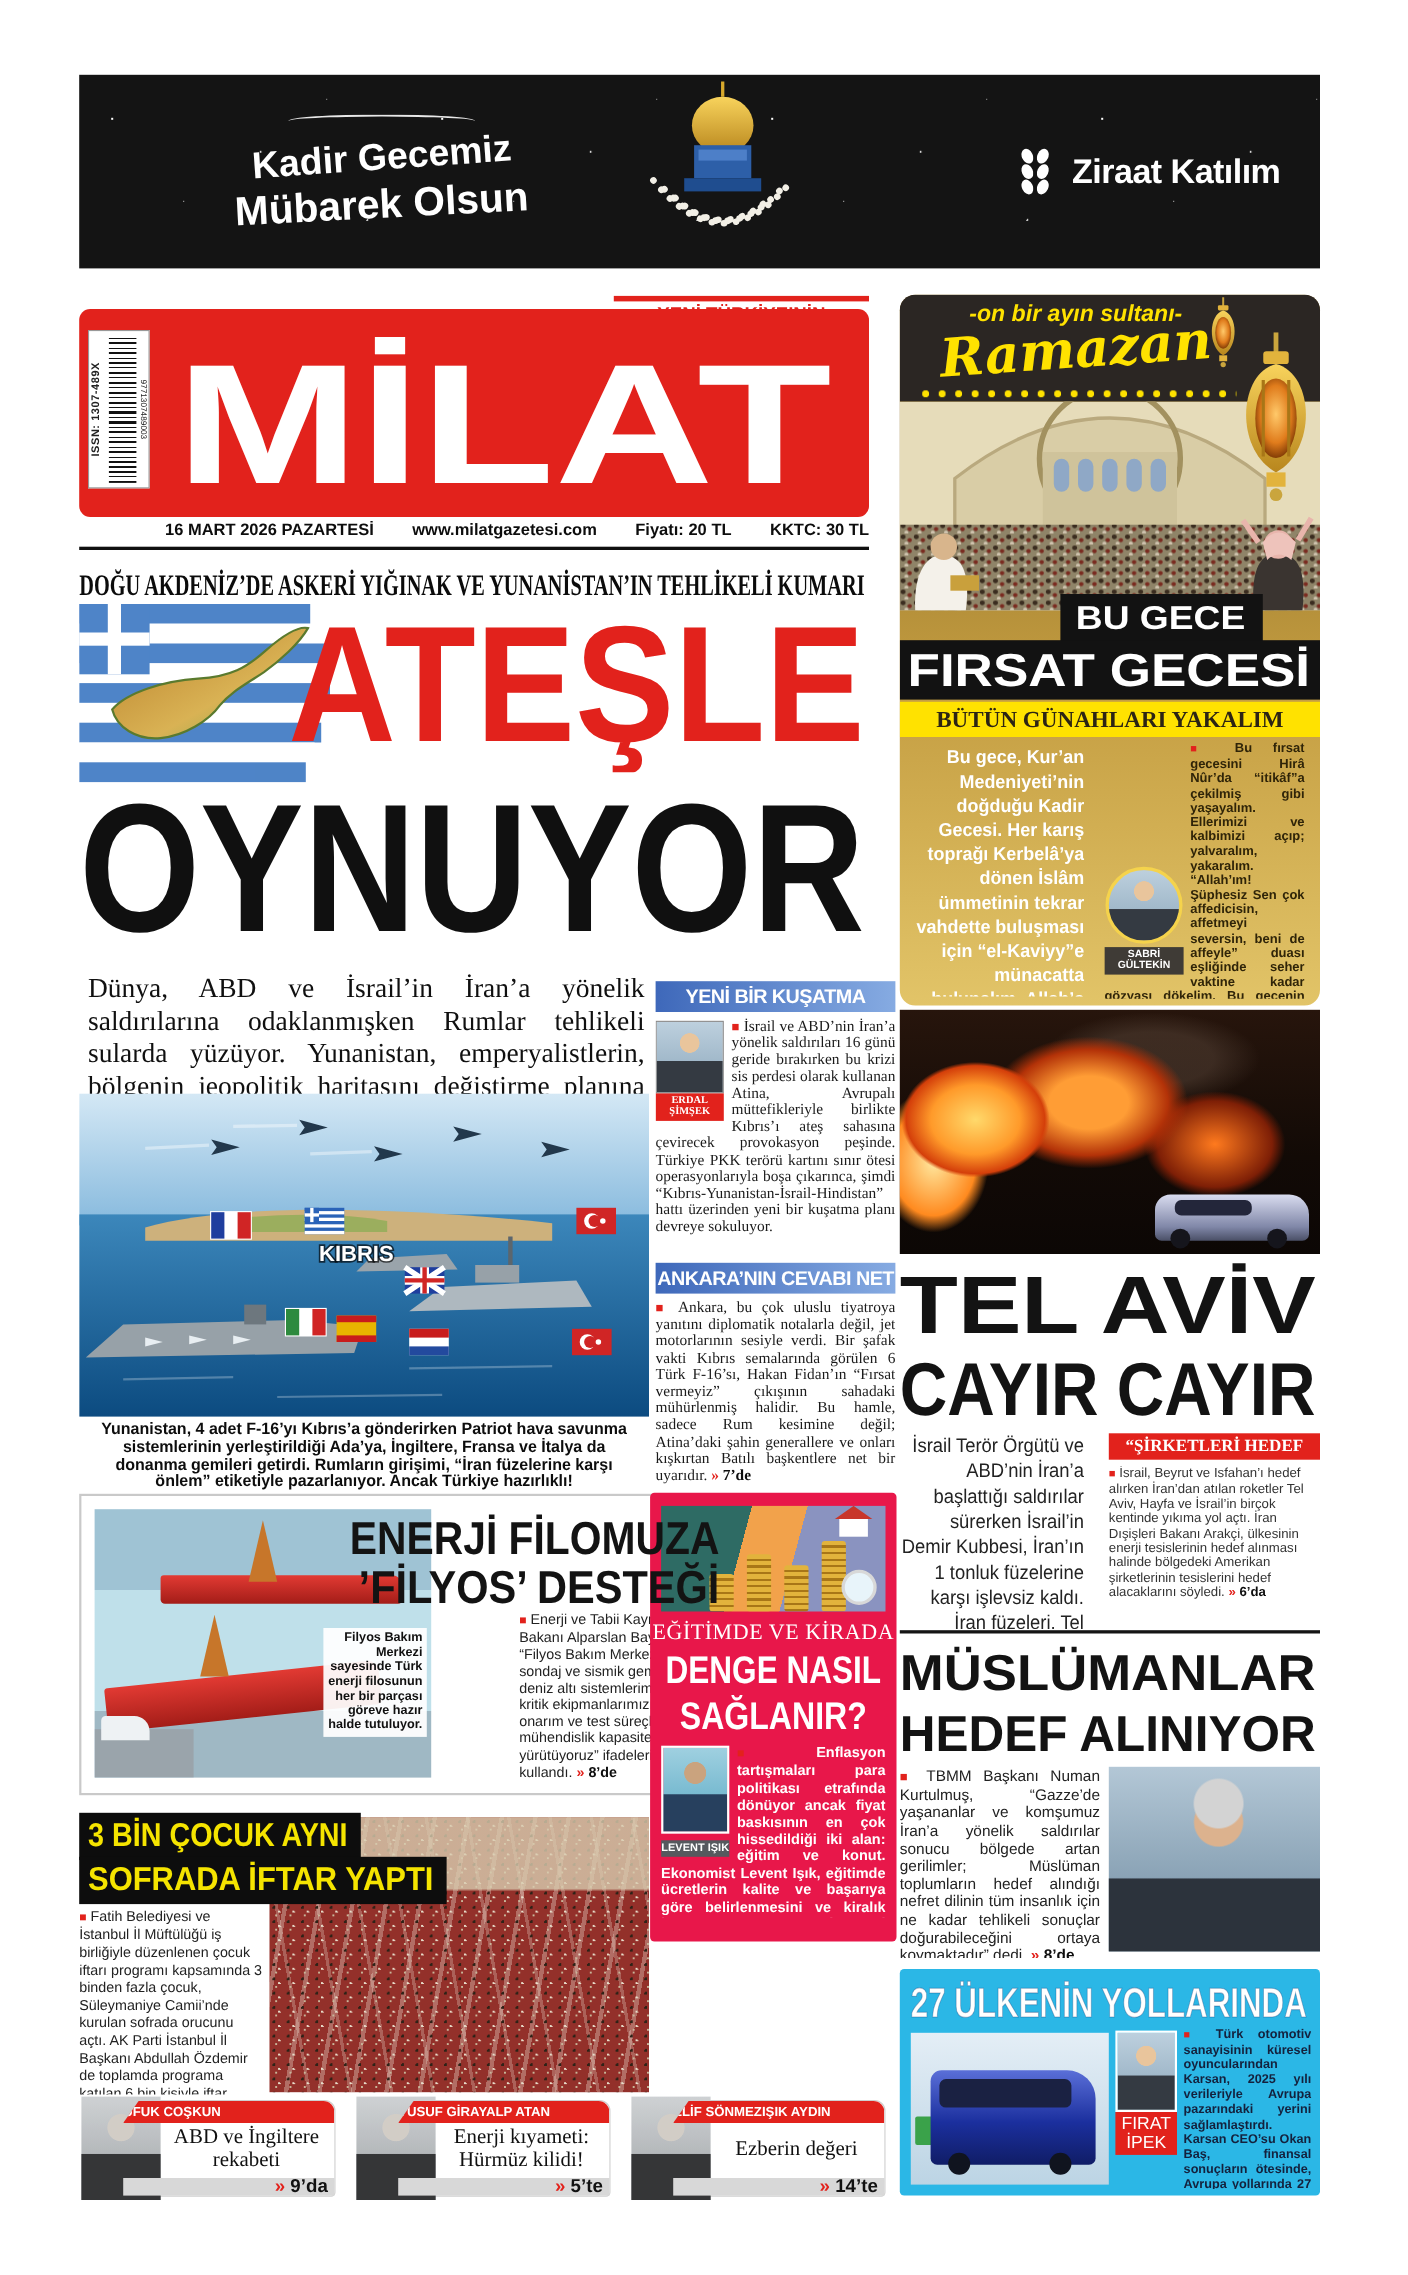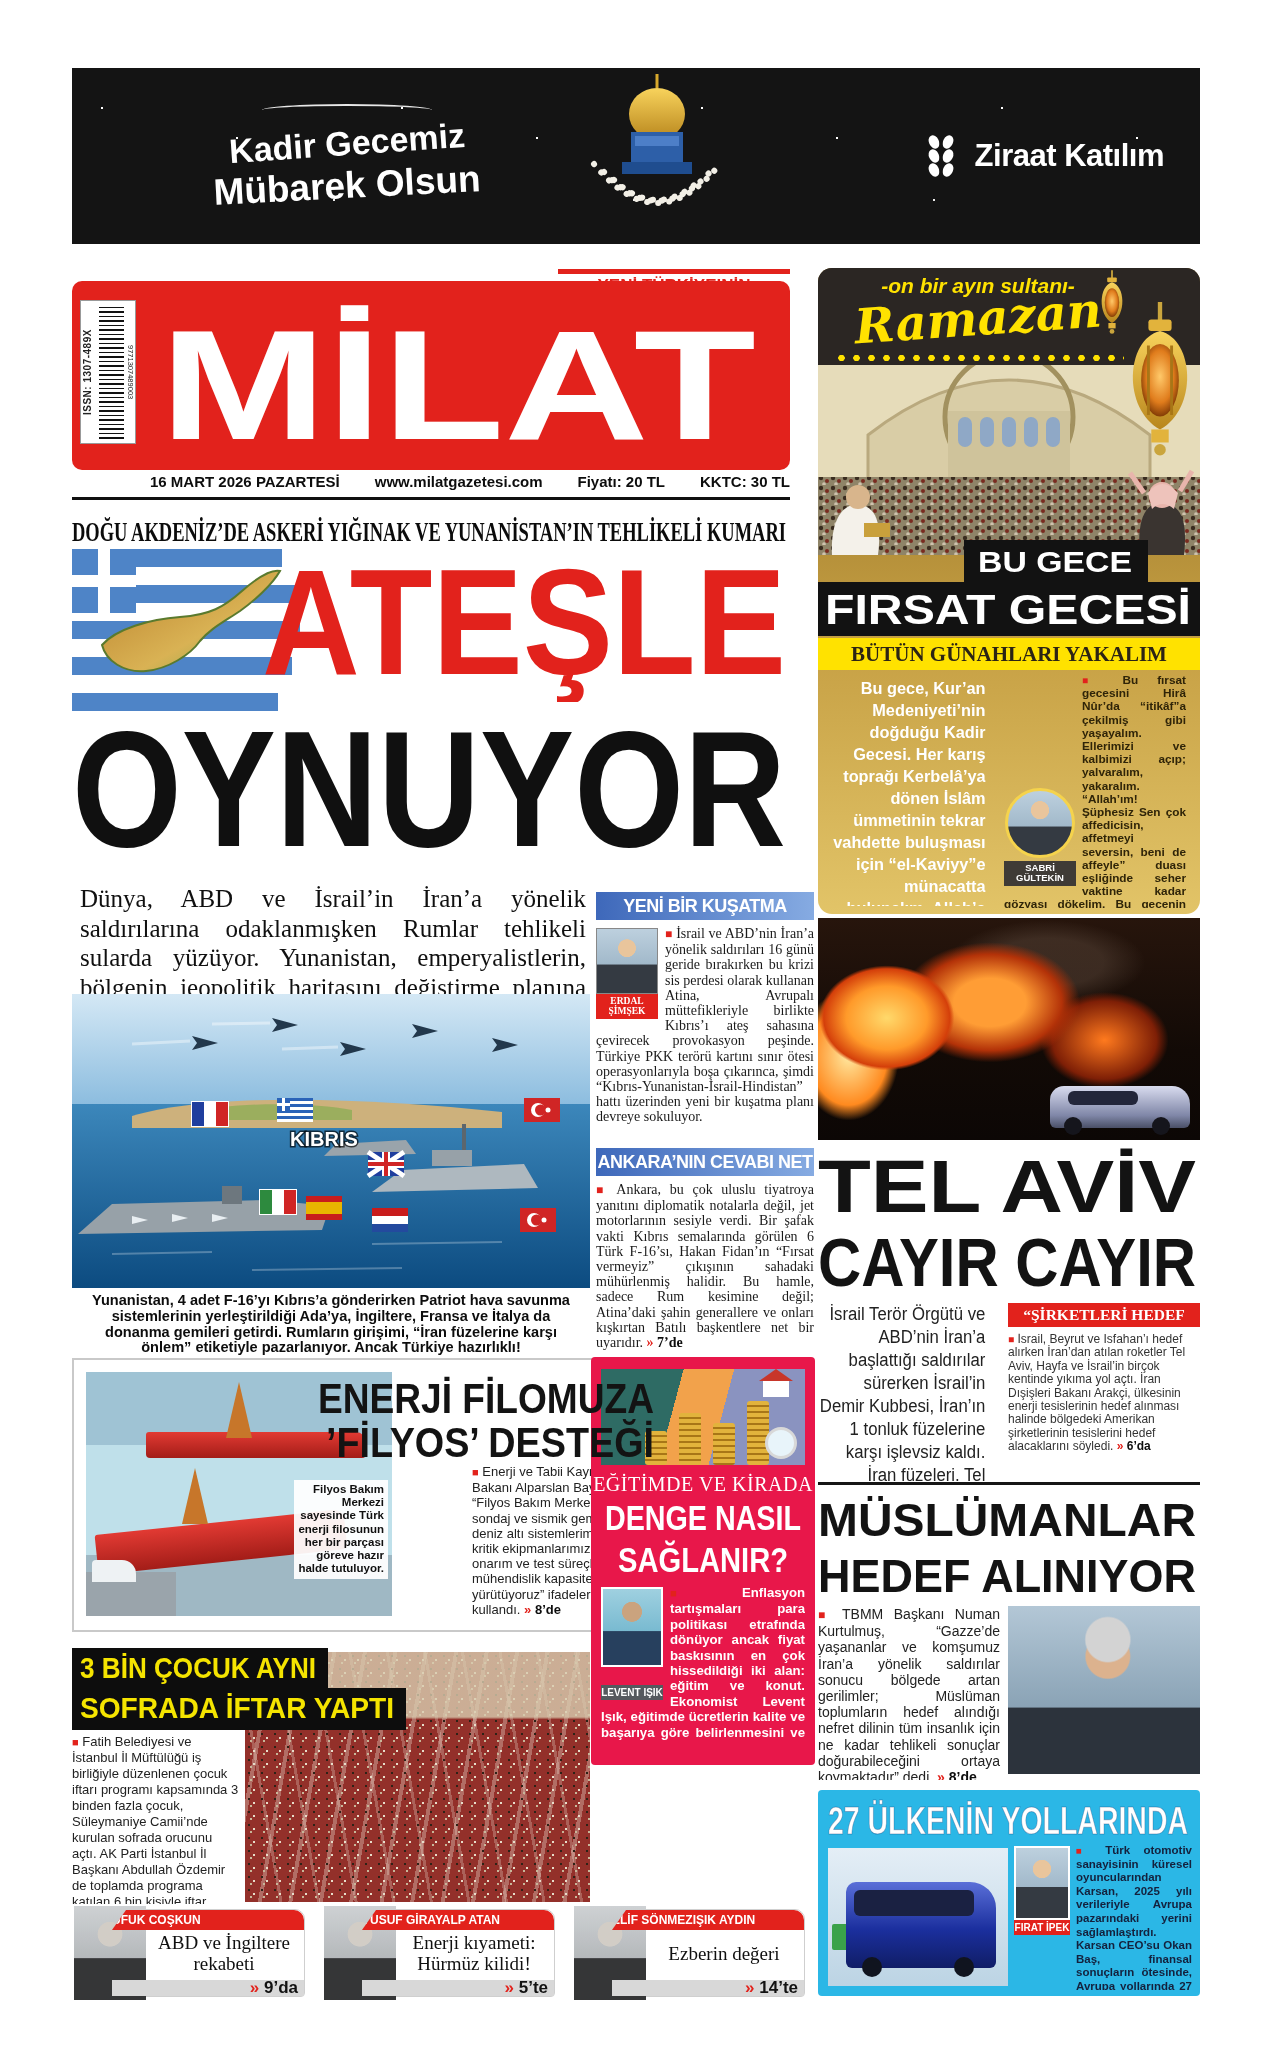--- a/index.html
+++ b/index.html
@@ -112,21 +112,21 @@
   
   .bluebox{left:818px;top:1790px;width:382px;height:206px;background:#2bb7e6;border-radius:4px}
   .busph{position:absolute;left:10px;top:58px;width:180px;height:138px;background:linear-gradient(180deg,#e4eef6,#bcd4e4)}
   .bus{position:absolute;left:18px;top:34px;width:150px;height:86px;border-radius:10px 26px 6px 6px;
     background:linear-gradient(180deg,#5a6fd8,#1b2f9e 55%,#101d66)}
   .bus:before{content:"";position:absolute;left:8px;top:8px;width:120px;height:26px;border-radius:6px;background:#1a2142}
   .bus:after{content:"";position:absolute;left:16px;bottom:-9px;width:20px;height:20px;border-radius:50%;background:#10141f;box-shadow:92px 0 0 #10141f}
   .bin{position:absolute;left:4px;top:76px;width:16px;height:26px;background:#3aa24a;border-radius:2px}
   .firat{position:absolute;left:196px;top:56px;width:56px}
   .firat .ph{height:70px;border:2px solid #fff}
-  .firat .nm{background:#e2221c;color:#fff;font-size:10px;font-weight:700;text-align:center;line-height:1.1;padding:2px 0}
+  .firat .nm{background:#e2221c;color:#fff;font-size:16px;font-weight:400;text-align:center;line-height:1.1;padding:2px 0}
   .ulktext{position:absolute;left:258px;top:54px;width:116px;height:146px;font-size:11.5px;
     line-height:13.6px;font-weight:700;color:#14213d;text-align:justify;overflow:hidden}
   
   .enerbox{left:72px;top:1358px;width:518px;height:270px;border:2px solid #c9c9c9;background:#fff}
   .enerph{position:absolute;left:12px;top:12px;width:306px;height:244px;overflow:hidden;
     background:linear-gradient(180deg,#9fc3d4 0 30%,#bfe0ea 30% 75%,#9fb8c4 75%)}
   .hull{position:absolute;background:linear-gradient(180deg,#e23a33,#a31d18);border-radius:3px 10px 4px 4px}
   .derrick{position:absolute;width:0;height:0;border-left:13px solid transparent;border-right:13px solid transparent;border-bottom:56px solid #c7762a}
   .enercap{position:absolute;right:4px;top:108px;width:86px;background:#ffffffee;padding:3px 4px;
     font-size:11.5px;line-height:1.15;font-weight:800;text-align:right;color:#101010}
@@ -151,21 +151,21 @@
     background:linear-gradient(105deg,#2e6b64 0 36%,#f2a24b 36% 58%,#8a93c0 58%)}
   .coin{position:absolute;bottom:0;width:22px;background:repeating-linear-gradient(180deg,#e2b33c 0 4px,#a87617 4px 6px);border-radius:3px}
   .dkick{position:absolute;left:0;top:116px;width:100%;text-align:center;color:#fff;
     font-family:"Liberation Serif",serif;font-size:20px;letter-spacing:.5px}
   .dbody{position:absolute;left:10px;top:228px;width:204px;height:158px;color:#fff;font-weight:700;
     font-size:13.2px;line-height:15.4px;text-align:justify;overflow:hidden}
   .levent{float:left;width:62px;margin:2px 7px 2px 0}
   .levent .ph{height:76px;border:2px solid #fff;background:
     radial-gradient(circle at 50% 30%,#caa37e 0 16%,transparent 17%),
     linear-gradient(180deg,transparent 0 55%,#27405e 56%),linear-gradient(180deg,#9fd0e0,#5aa9c4)}
-  .levent .nm{background:#55595e;color:#fff;font-size:10px;font-weight:800;text-align:center;line-height:1.1;padding:2px 0;margin-top:18px}
+  .levent .nm{background:#55595e;color:#fff;font-size:10px;font-weight:800;text-align:center;line-height:1.1;padding:2px 0;margin-top:6px}
   
   .bilet{left:594px;top:1767px;width:222px;height:126px;background:#fff;border:2px solid #3a3a3a}
   .biletph{position:absolute;left:6px;top:66px;width:190px;height:54px;background-color:#cfd8de;
     background-image:radial-gradient(2px 2px at 5px 5px,#424a52 50%,transparent 51%),
       radial-gradient(2px 2px at 10px 9px,#8d98a1 50%,transparent 51%);background-size:12px 12px}
   .busdark{position:absolute;left:4px;top:4px;width:70px;height:44px;border-radius:6px;background:linear-gradient(180deg,#3a4450,#1c232c)}
   .sign148{position:absolute;right:26px;top:10px;background:#2ab4dc;color:#fff;font-weight:800;
     font-size:15px;padding:1px 6px;border-radius:2px}
   .biletpage{position:absolute;right:2px;bottom:6px;writing-mode:vertical-rl;transform:rotate(180deg);
     font-size:11px;font-weight:800}

